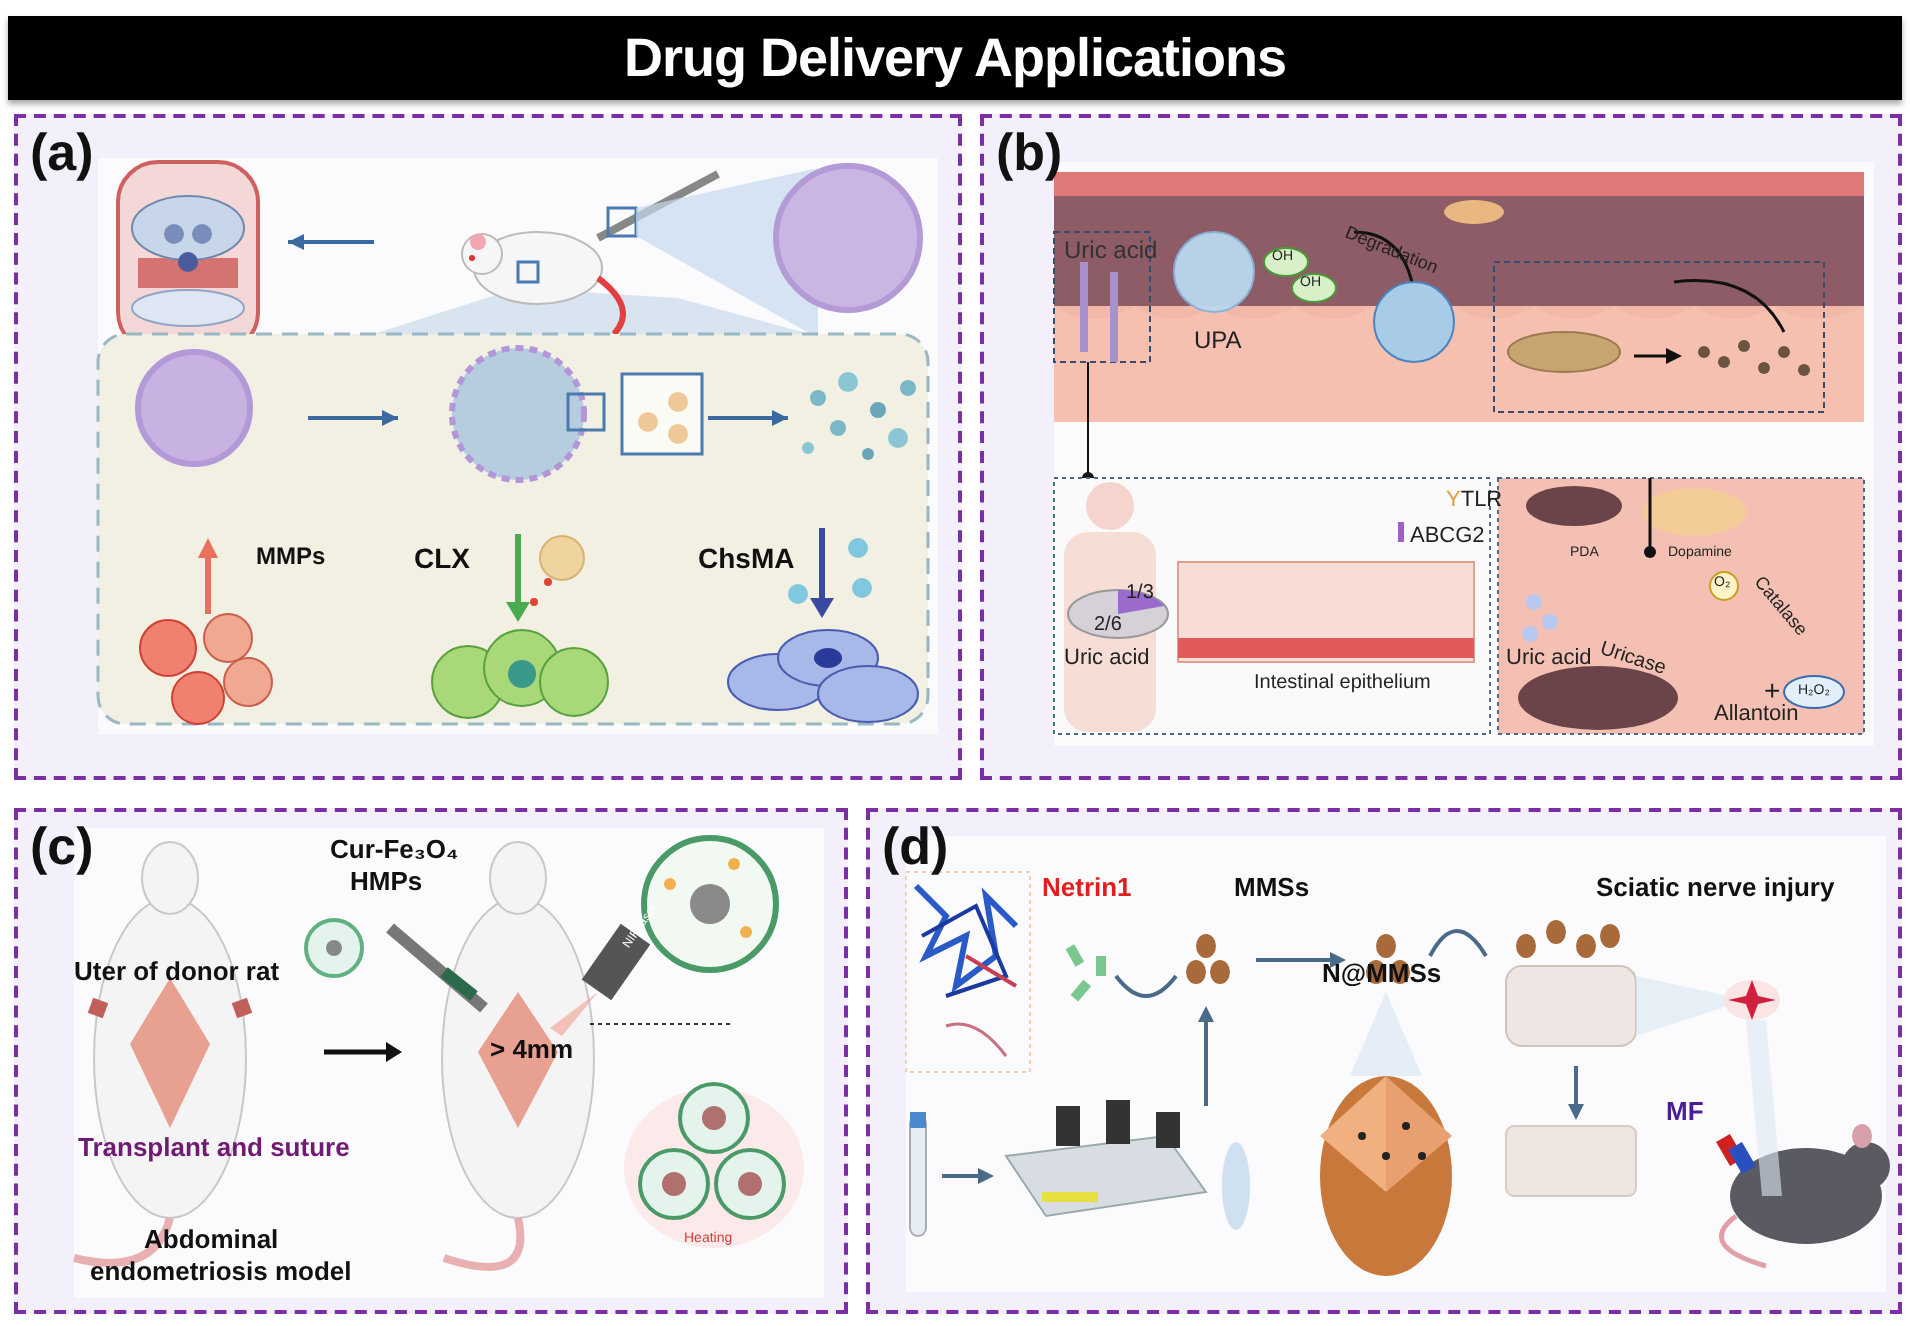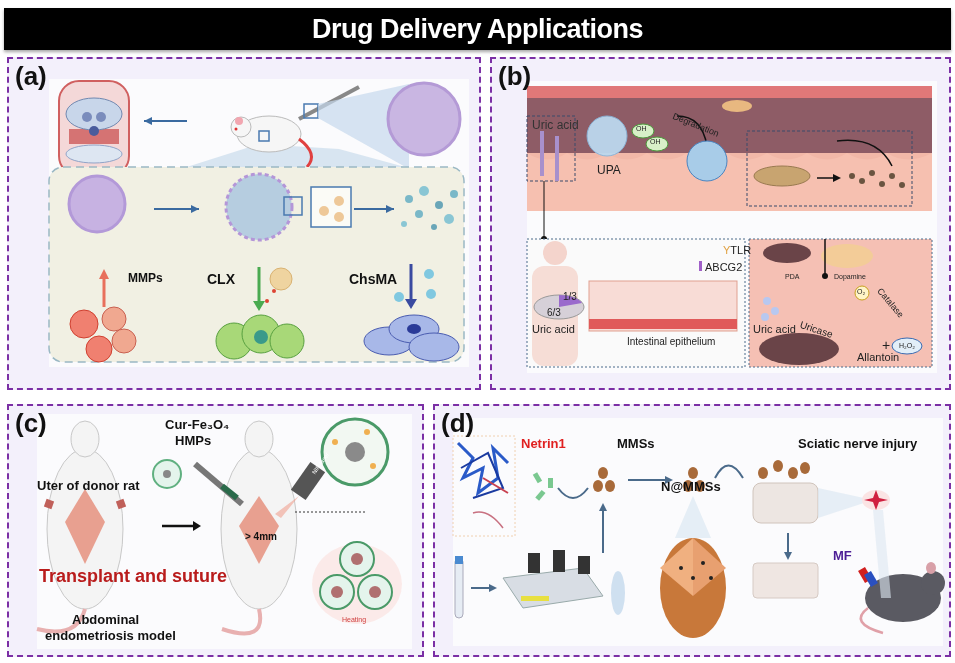--- a/index.html
+++ b/index.html
@@ -190,21 +190,21 @@
         <circle cx="238" cy="236" r="4" fill="#b8c8f0"></circle>
     </svg>
     <span class="lbl" style="left:5px;top:37px;font-size:12px;color:#333;">Uric acid</span>
     <span class="lbl" style="left:109px;top:44px;font-size:7px;color:#222;">OH</span>
     <span class="lbl" style="left:123px;top:57px;font-size:7px;color:#222;">OH</span>
     <span class="lbl" style="left:148px;top:30px;font-size:9px;color:#222;transform:rotate(22deg);transform-origin:left top;">Degradation</span>
     <span class="lbl" style="left:70px;top:82px;font-size:12px;color:#222;">UPA</span>
     <span class="lbl" style="left:172px;top:163px;font-size:11px;color:#222;margin-left:24px;"><span style="color:#e0a040;">Y</span><span>TLR</span></span>
     <span class="lbl" style="left:172px;top:180px;font-size:11px;color:#222;"><span style="display:inline-block;width:3px;height:10px;background:#a060c8;margin-right:3px;"></span><span>ABCG2</span></span>
     <span class="lbl" style="left:36px;top:210px;font-size:10px;color:#222;">1/3</span>
-    <span class="lbl" style="left:20px;top:226px;font-size:10px;color:#222;">6/3</span>
+    <span class="lbl" style="left:20px;top:226px;font-size:10px;color:#222;">2/6</span>
     <span class="lbl" style="left:5px;top:242px;font-size:11px;color:#222;">Uric acid</span>
     <span class="lbl" style="left:100px;top:255px;font-size:10px;color:#222;">Intestinal epithelium</span>
     <span class="lbl" style="left:258px;top:192px;font-size:7px;color:#222;">PDA</span>
     <span class="lbl" style="left:307px;top:192px;font-size:7px;color:#222;">Dopamine</span>
     <span class="lbl" style="left:330px;top:207px;font-size:7px;color:#222;">O₂</span>
     <span class="lbl" style="left:356px;top:205px;font-size:9px;color:#222;transform:rotate(50deg);transform-origin:left top;">Catalase</span>
     <span class="lbl" style="left:226px;top:242px;font-size:11px;color:#222;">Uric acid</span>
     <span class="lbl" style="left:275px;top:238px;font-size:10px;color:#222;transform:rotate(18deg);transform-origin:left top;">Uricase</span>
     <span class="lbl" style="left:355px;top:256px;font-size:14px;color:#222;">+</span>
     <span class="lbl" style="left:372px;top:261px;font-size:7px;color:#222;">H₂O₂</span>
@@ -254,22 +254,22 @@
         <circle cx="300" cy="178" r="17" fill="#e4f4ec" stroke="#4a9a68" stroke-width="2"></circle>
         <circle cx="338" cy="178" r="17" fill="#e4f4ec" stroke="#4a9a68" stroke-width="2"></circle>
         <circle cx="320" cy="145" r="6" fill="#b07070"></circle>
           <circle cx="300" cy="178" r="6" fill="#b07070"></circle>
           <circle cx="338" cy="178" r="6" fill="#b07070"></circle>
       </g>
     </svg>
     <span class="lbl b" style="left:128px;top:3px;font-size:13px;color:#111;">Cur-Fe₃O₄</span>
     <span class="lbl b" style="left:138px;top:19px;font-size:13px;color:#111;">HMPs</span>
     <span class="lbl" style="left:0px;top:64px;font-size:13px;color:#111;font-weight:bold;">Uter of donor rat</span>
-    <span class="lbl b" style="left:2px;top:152px;font-size:18px;color:#b91c1c;">Transplant and suture</span>
-    <span class="lbl b" style="left:208px;top:117px;font-size:10px;color:#111;">&gt; 4mm</span>
+    <span class="lbl b" style="left:2px;top:152px;font-size:13px;color:#701a75;">Transplant and suture</span>
+    <span class="lbl b" style="left:208px;top:103px;font-size:13px;color:#111;">&gt; 4mm</span>
     <span class="lbl" style="left:274px;top:58px;font-size:6px;color:#fff;transform:rotate(-55deg);transform-origin:left top;">NIR laser</span>
     <span class="lbl b" style="left:35px;top:198px;font-size:13px;color:#111;">Abdominal</span>
     <span class="lbl b" style="left:8px;top:214px;font-size:13px;color:#111;">endometriosis model</span>
     <span class="lbl" style="left:305px;top:202px;font-size:7px;color:#d04040;">Heating</span>
   </div>
   <span class="panel-label">(c)</span>
 </div>
 
 <div class="panel" id="panel-d">
   <div class="art" style="left:18px;top:12px;width:490px;height:228px;">

